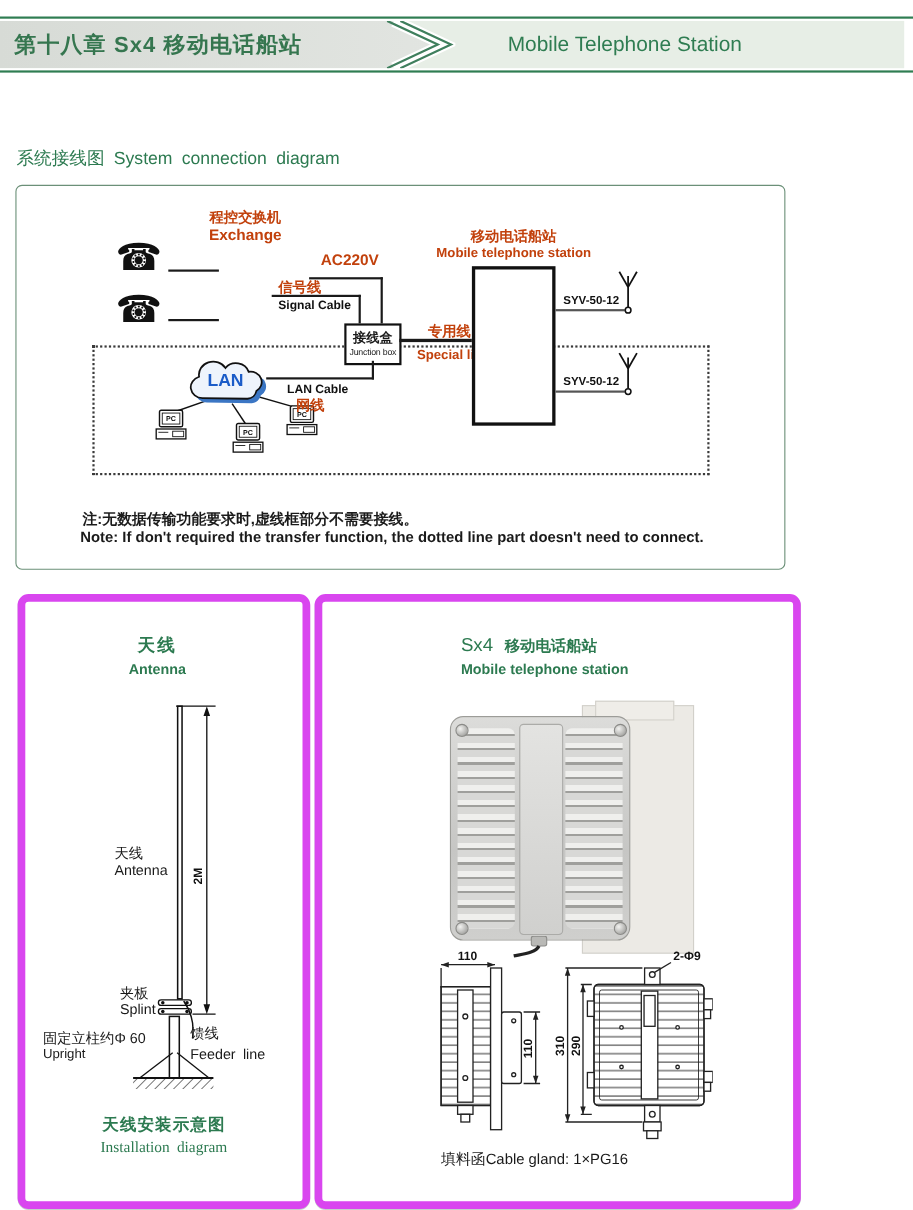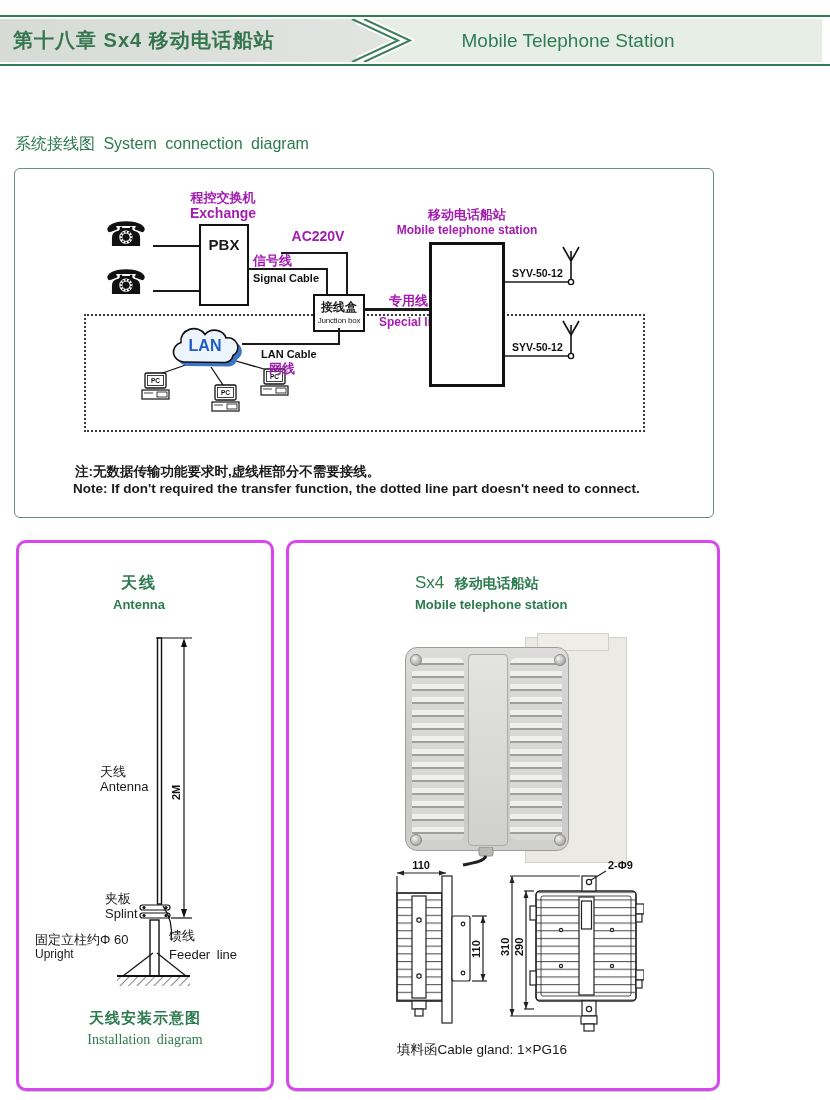--- a/index.html
+++ b/index.html
@@ -1,25 +1,25 @@
 <!DOCTYPE html>
 <html><head>
 <meta charset="utf-8">
 <style>
   html,body{margin:0;padding:0;background:#fff;}
   body{font-family:"Liberation Sans","DejaVu Sans",sans-serif;color:#1a1a1a;}
   #page{position:relative;width:830px;height:1100px;background:#fff;overflow:hidden;}
   .abs{position:absolute;}
   .w{position:absolute;background:#1a1a1a;}
   .wg{position:absolute;background:#555;}
-  .lbl{position:absolute;font-weight:bold;font-size:13px;color:#a21caf;white-space:nowrap;}
+  .lbl{position:absolute;font-weight:bold;font-size:13px;color:#c2410c;white-space:nowrap;}
   .lbl-sm{position:absolute;font-weight:bold;font-size:11px;color:#111;white-space:nowrap;}
   .green{color:#2c7a50;}
   .center{text-align:center;}
-  .panel{position:absolute;border:3px solid #d946ef;border-radius:10px;background:#fff;box-shadow:0 1px 0 rgba(90,120,100,.35);}
+  .panel{position:absolute;border:7px solid #d946ef;border-radius:10px;background:#fff;box-shadow:0 1px 0 rgba(90,120,100,.35);}
   .box-thin{position:absolute;border:2px solid #111;background:#fff;}
   .box-thick{position:absolute;border:3px solid #111;background:#fff;}
   .dotted{position:absolute;border:2px dotted #3a3a3a;}
   
   .hline{position:absolute;left:0;width:830px;height:2px;background:#2f7d52;}
   #banner{position:absolute;left:0;top:19px;width:822px;height:43px;background:#e7eee6;}
   #banner-gray{position:absolute;left:0;top:0;width:410px;height:43px;
      background:linear-gradient(90deg,#d7dbd6,#e2e5e1);
      clip-path:polygon(0 0,356px 0,402px 50%,356px 100%,0 100%);}
   
@@ -51,23 +51,20 @@
   <div class="hline" style="top:64px;"></div>
 
   <div class="abs green" style="left:15px;top:134px;font-size:16px;word-spacing:4px;">系统接线图 System connection diagram</div>
 
   <div class="abs" style="left:14px;top:168px;width:698px;height:348px;border:1px solid #6b9078;border-radius:6px;">
 
     <div class="dotted" style="left:69px;top:145px;width:557px;height:114px;"></div>
 
     <div class="lbl center" style="left:158px;top:20px;width:100px;">程控交换机</div>
     <div class="lbl center" style="left:158px;top:36px;width:100px;font-size:14px;">Exchange</div>
-    <div class="box-thin center" style="left:184px;top:55px;width:46px;height:78px;">
-      <div style="margin-top:10px;font-weight:bold;font-size:15px;">PBX</div>
-    </div>
 
     <div class="abs" style="left:90px;top:48px;font-size:34px;line-height:34px;color:#111;">☎</div>
     <div class="abs" style="left:90px;top:96px;font-size:34px;line-height:34px;color:#111;">☎</div>
     <div class="w" style="left:138px;top:76px;width:46px;height:2px;"></div>
     <div class="w" style="left:138px;top:121px;width:46px;height:2px;"></div>
 
     <div class="lbl center" style="left:268px;top:59px;width:70px;font-size:14px;">AC220V</div>
     <div class="w" style="left:266px;top:83px;width:67px;height:2px;"></div>
     <div class="w" style="left:331px;top:83px;width:2px;height:44px;"></div>
 

